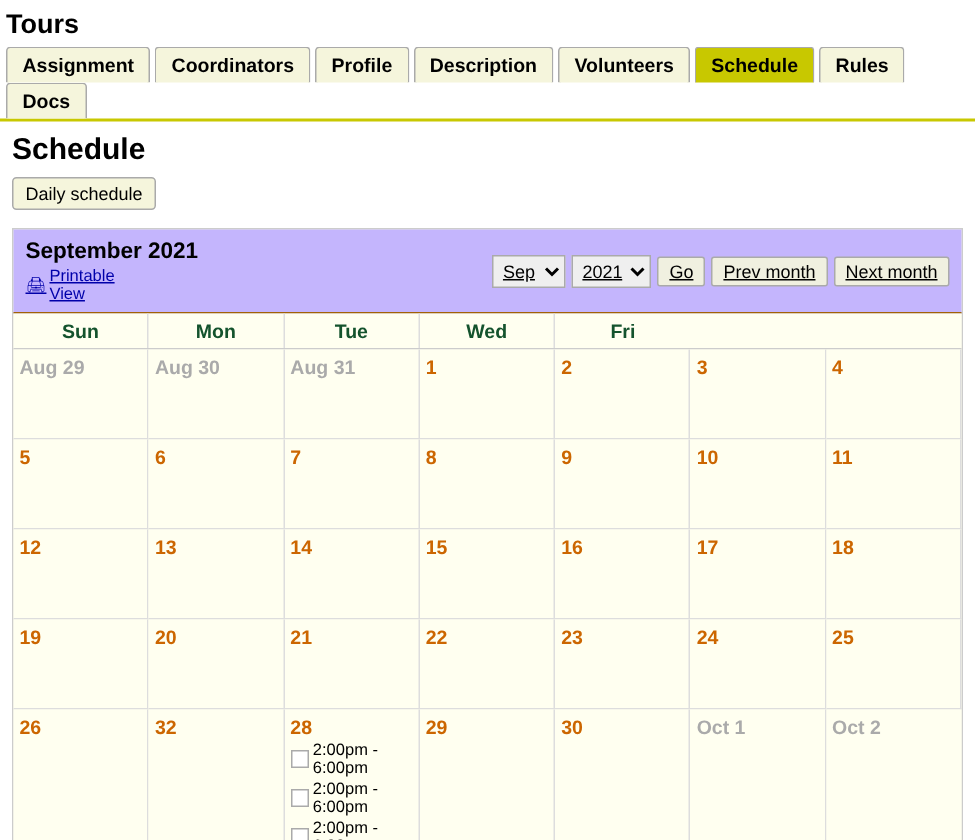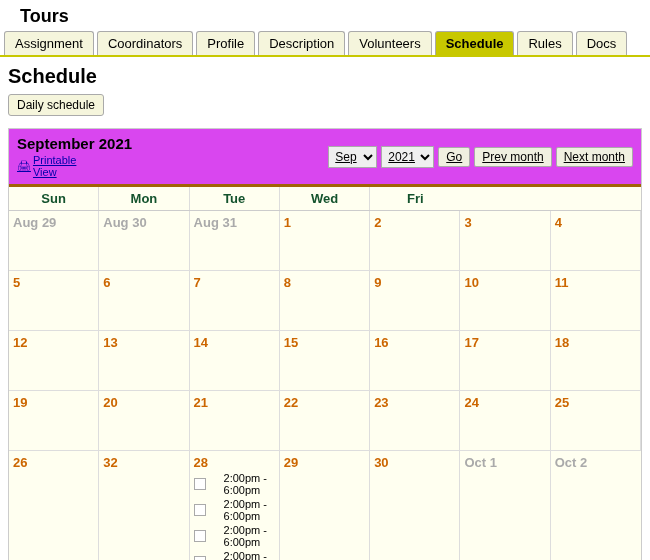--- a/index.html
+++ b/index.html
@@ -8,41 +8,42 @@
       font-size: 13px;
       background: #fff;
       width: 650px;
       min-height: 560px;
     }
 
     
     .app-title {
       font-size: 18px;
       font-weight: bold;
-      padding: 6px 8px 4px 20px;
+      padding: 6px 8px 4px 4px;
       background: #fff;
     }
 
     
     .tabs {
       display: flex;
       flex-wrap: wrap;
       border-bottom: 2px solid #c8c800;
       padding: 0 4px;
       background: #fff;
     }
     .tab {
       padding: 4px 10px;
       border: 1px solid #aaa;
       border-bottom: none;
       margin-right: 3px;
       cursor: pointer;
       background: #f5f5dc;
       border-radius: 3px 3px 0 0;
       font-size: 13px;
+      font-weight: bold;
     }
     .tab.active {
       background: #c8c800;
       font-weight: bold;
       color: #000;
     }
 
     
     .page-content {
       padding: 8px 8px 4px 8px;
@@ -68,22 +69,22 @@
       border: 1px solid #ccc;
       background: #fffff0;
     }
 
     
     .cal-header {
       display: flex;
       align-items: center;
       justify-content: space-between;
       padding: 6px 8px;
-      background: #d946ef;
-      border-bottom: 3px solid #a16207;
+      background: #c4b5fd;
+      border-bottom: 1px solid #a16207;
     }
     .cal-header-left {
       display: flex;
       flex-direction: column;
     }
     .cal-month-title {
       font-size: 15px;
       font-weight: bold;
     }
     .printable-link {
@@ -156,21 +157,21 @@
       font-size: 13px;
       color: #cc6600;
       margin-bottom: 2px;
     }
     .cal-cell.other-month {
       background: #fffff0;
     }
     .cal-event {
       display: flex;
       align-items: center;
-      gap: 18px;
+      gap: 3px;
       margin-bottom: 2px;
     }
     .cal-event-checkbox {
       width: 12px;
       height: 12px;
       border: 1px solid #aaa;
       background: #fff;
       flex-shrink: 0;
     }
     .cal-event-text {

